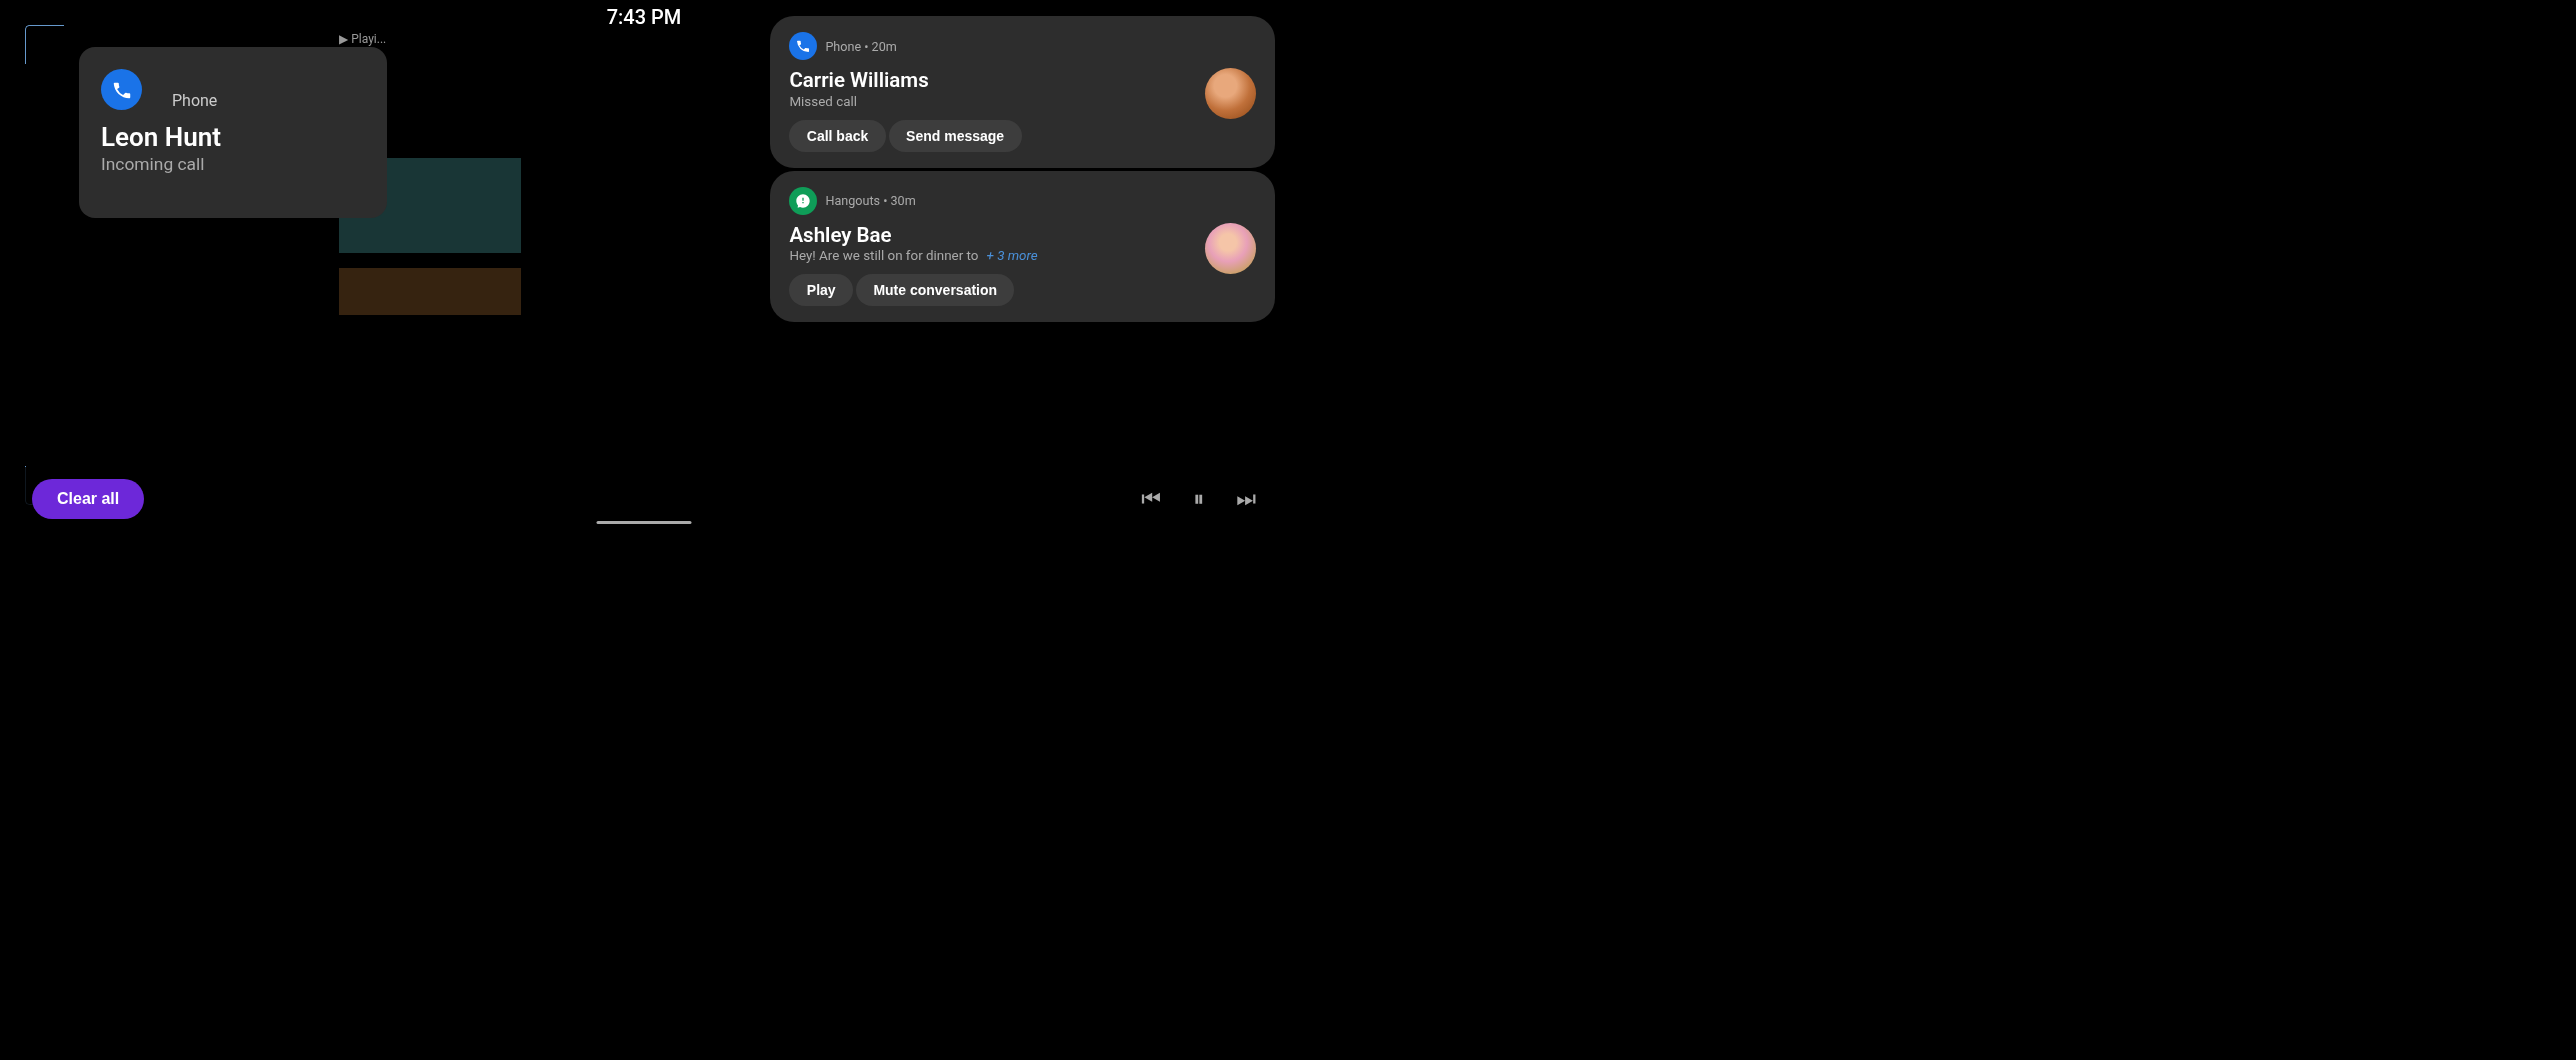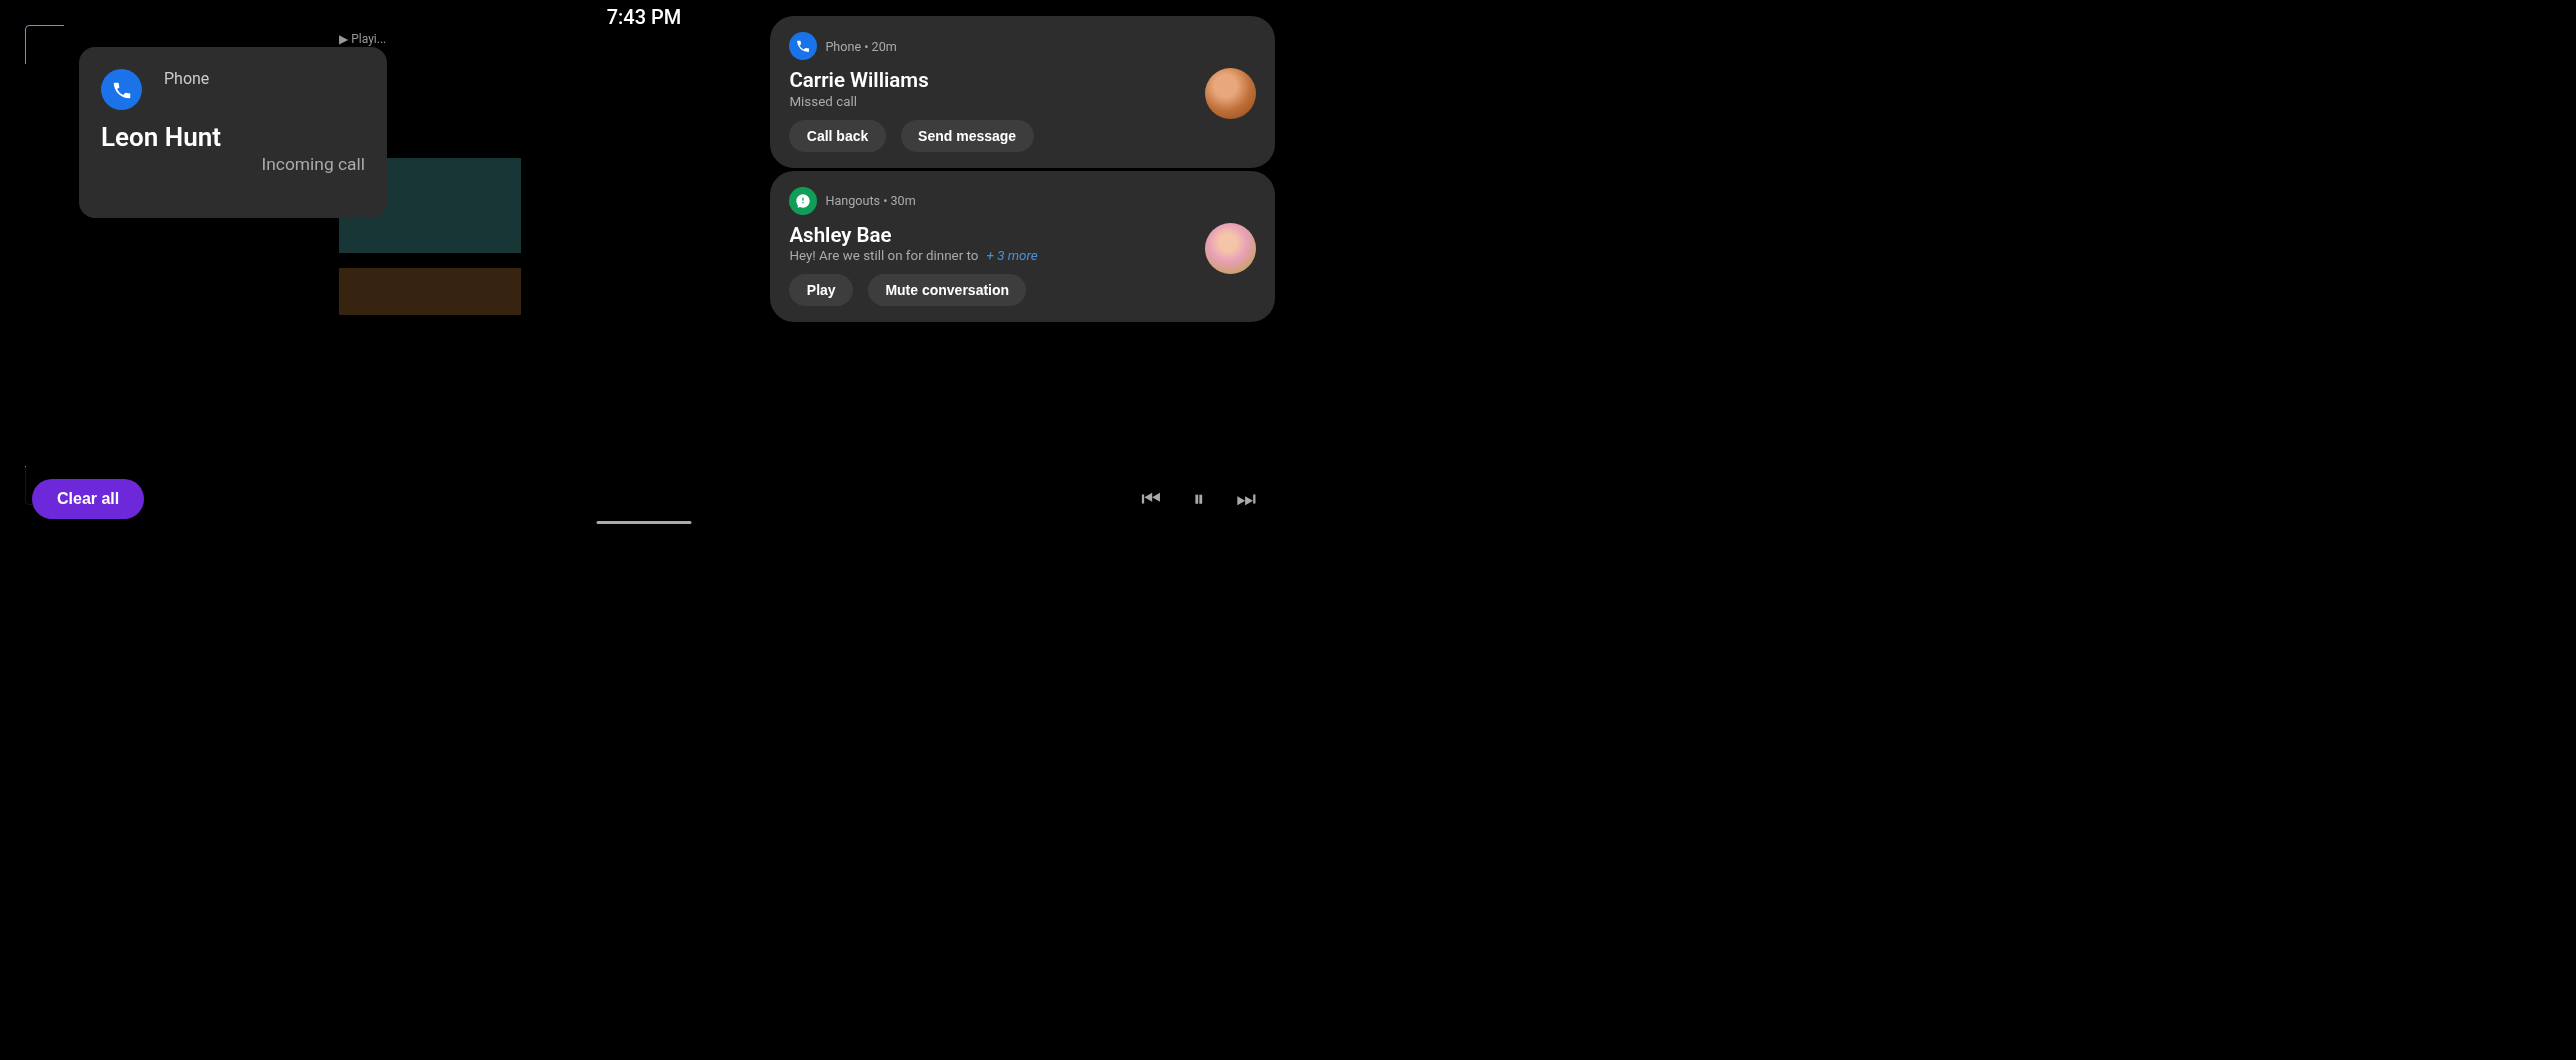--- a/index.html
+++ b/index.html
@@ -64,22 +64,22 @@
       left: 79px;
       width: 308px;
       background: #2d2d2d;
       border-radius: 16px;
       padding: 22px 22px 22px 22px;
       z-index: 20;
     }
 
     .call-card-header {
       display: flex;
-      align-items: flex-start;
-      gap: 22px;
+      align-items: flex-end;
+      gap: 30px;
       margin-bottom: 12.6px;
     }
 
     .phone-icon-circle {
       width: 41px;
       height: 41px;
       border-radius: 50%;
       background: #1a73e8;
       display: flex;
       align-items: center;
@@ -105,21 +105,20 @@
       font-weight: 600;
       margin-bottom: 3.2px;
       line-height: 1.1;
     }
 
     .call-status {
       color: #aaa;
       font-size: 17.4px;
       font-weight: 400;
       margin-bottom: 22px;
-      text-align: right;
     }
 
     .call-actions {
       display: flex;
       gap: 12.6px;
     }
 
     .btn-answer {
       flex: 1;
       background: #34a853;
@@ -248,21 +247,21 @@
     }
 
     
     .avatar-carrie {
       background: linear-gradient(135deg, #e07040 30%, #8B4513 100%);
       position: relative;
     }
 
     .notif-actions {
       display: flex;
-      gap: 15px;
+      gap: 3px;
       flex-wrap: wrap;
     }
 
     .notif-btn {
       background: #3d3d3d;
       color: #fff;
       border: none;
       border-radius: 39px;
       padding: 8px 17.4px;
       font-size: 14px;

